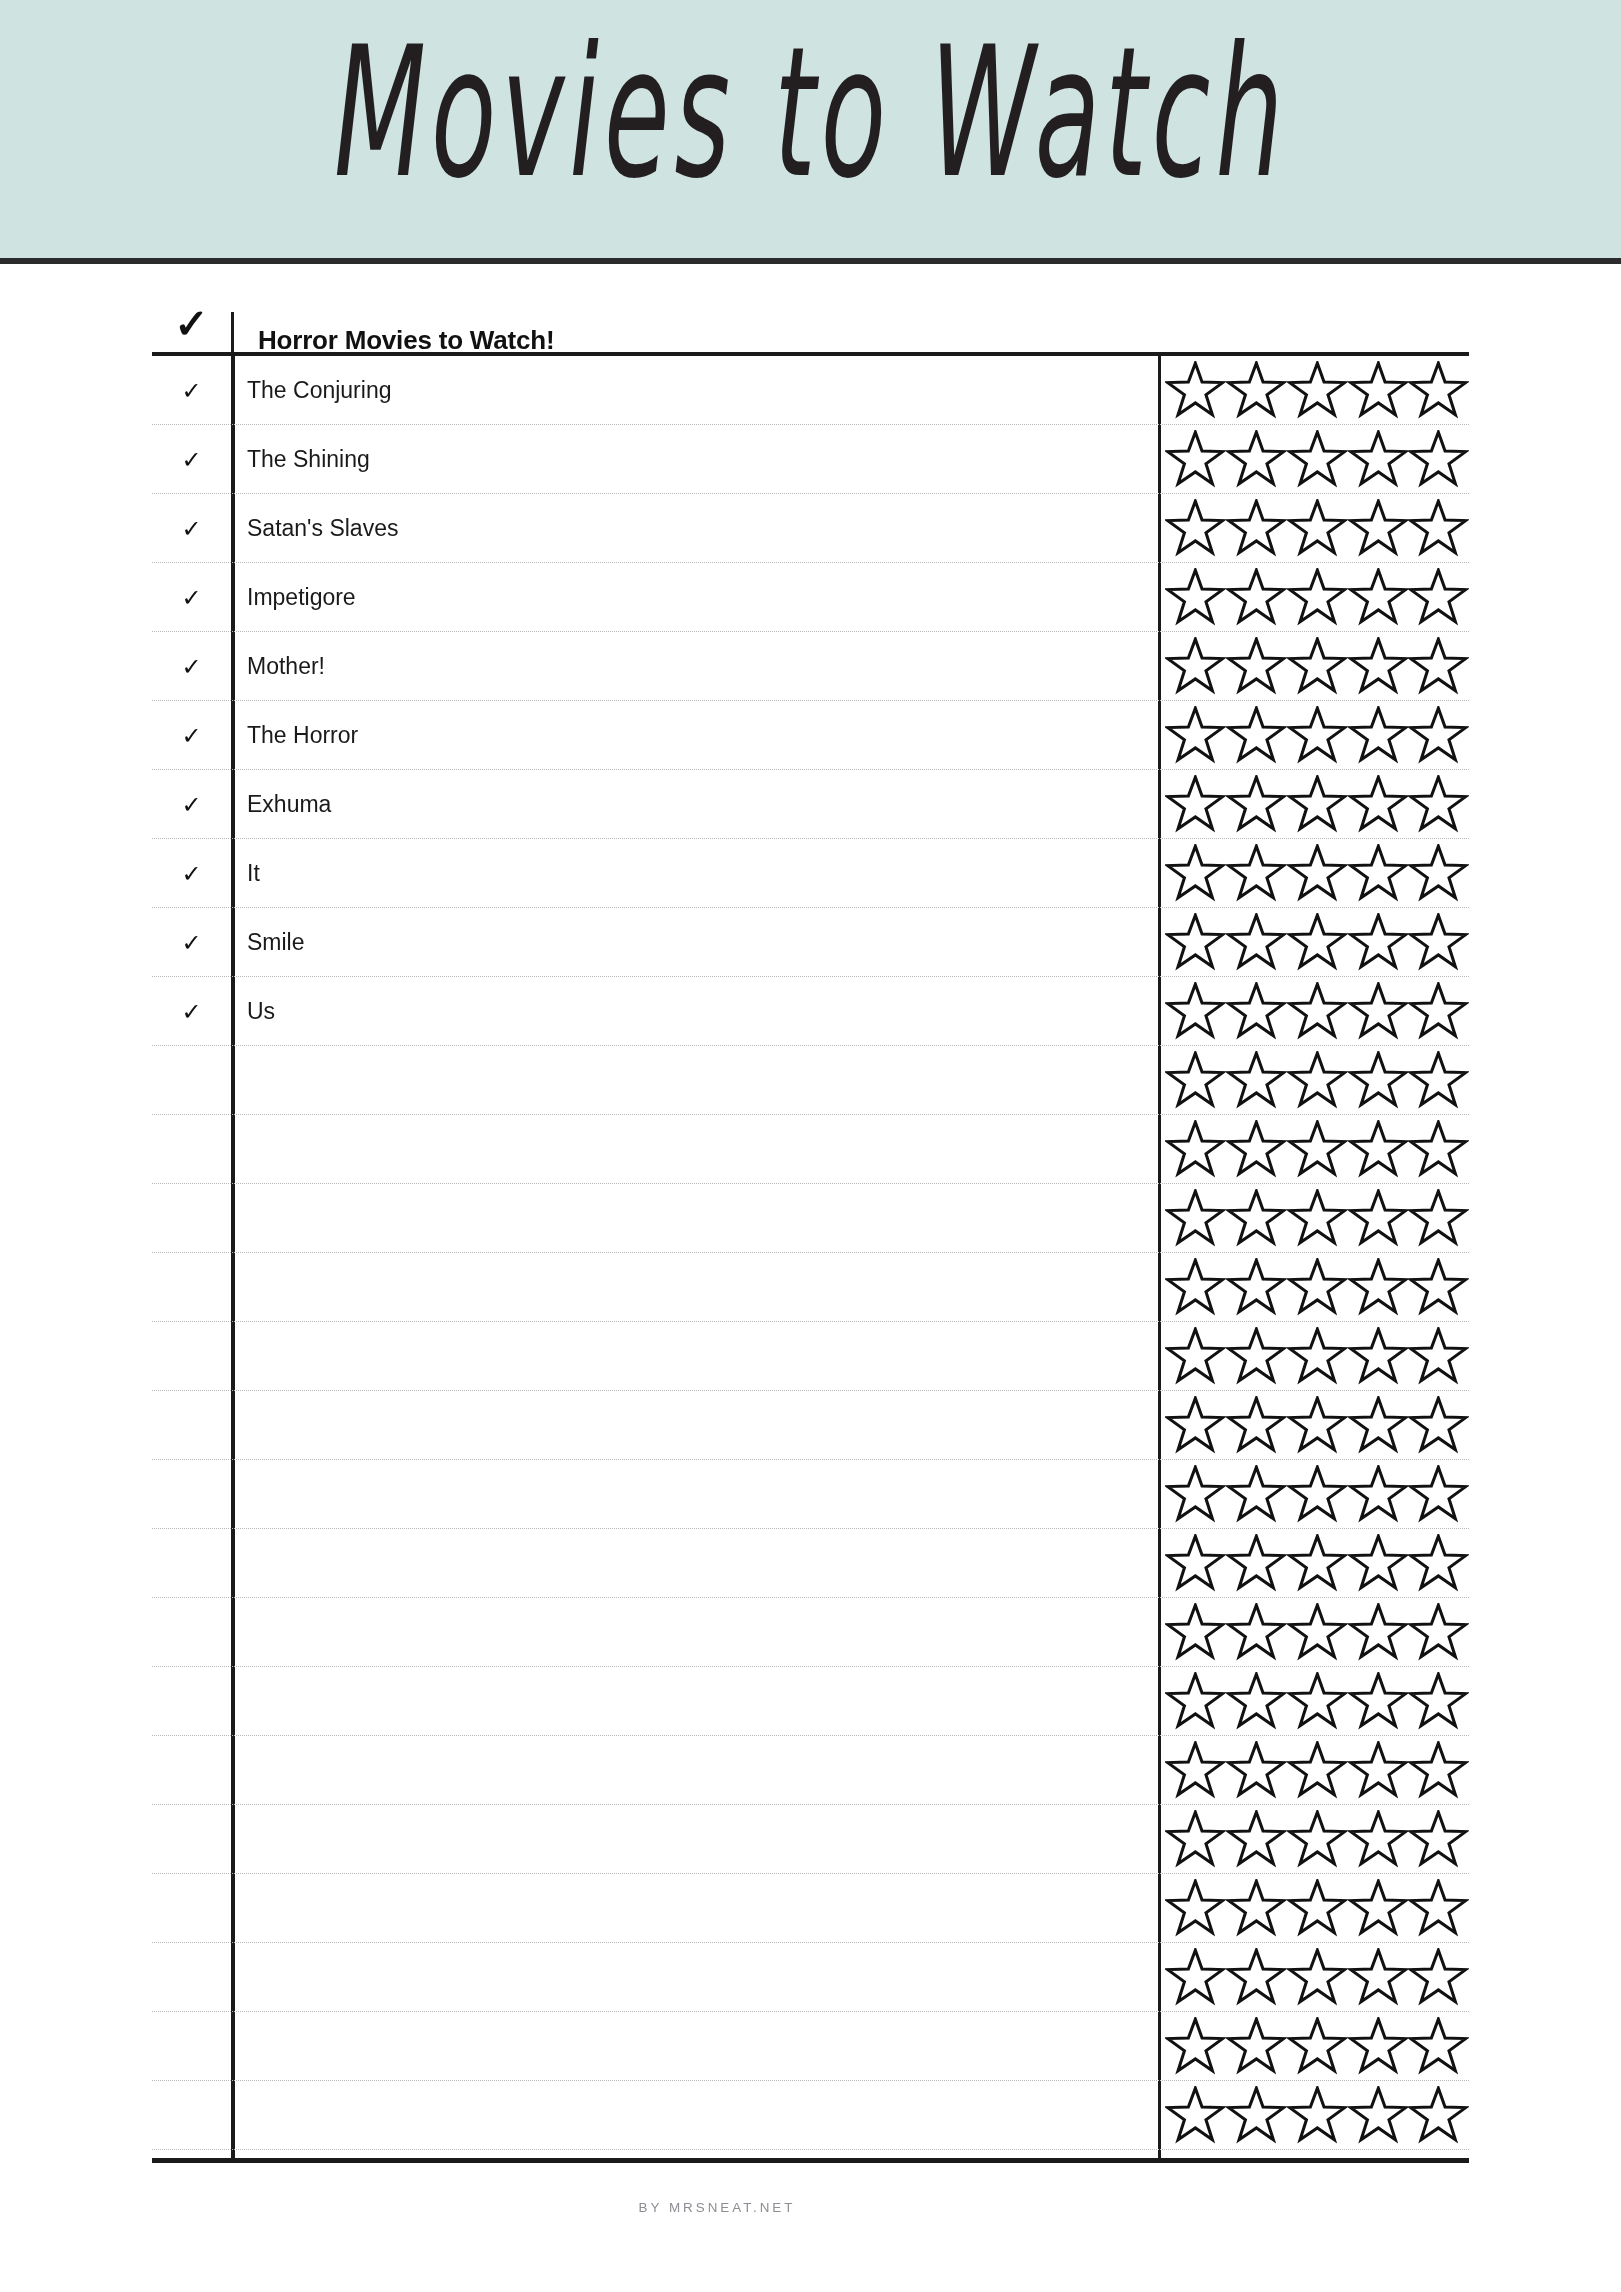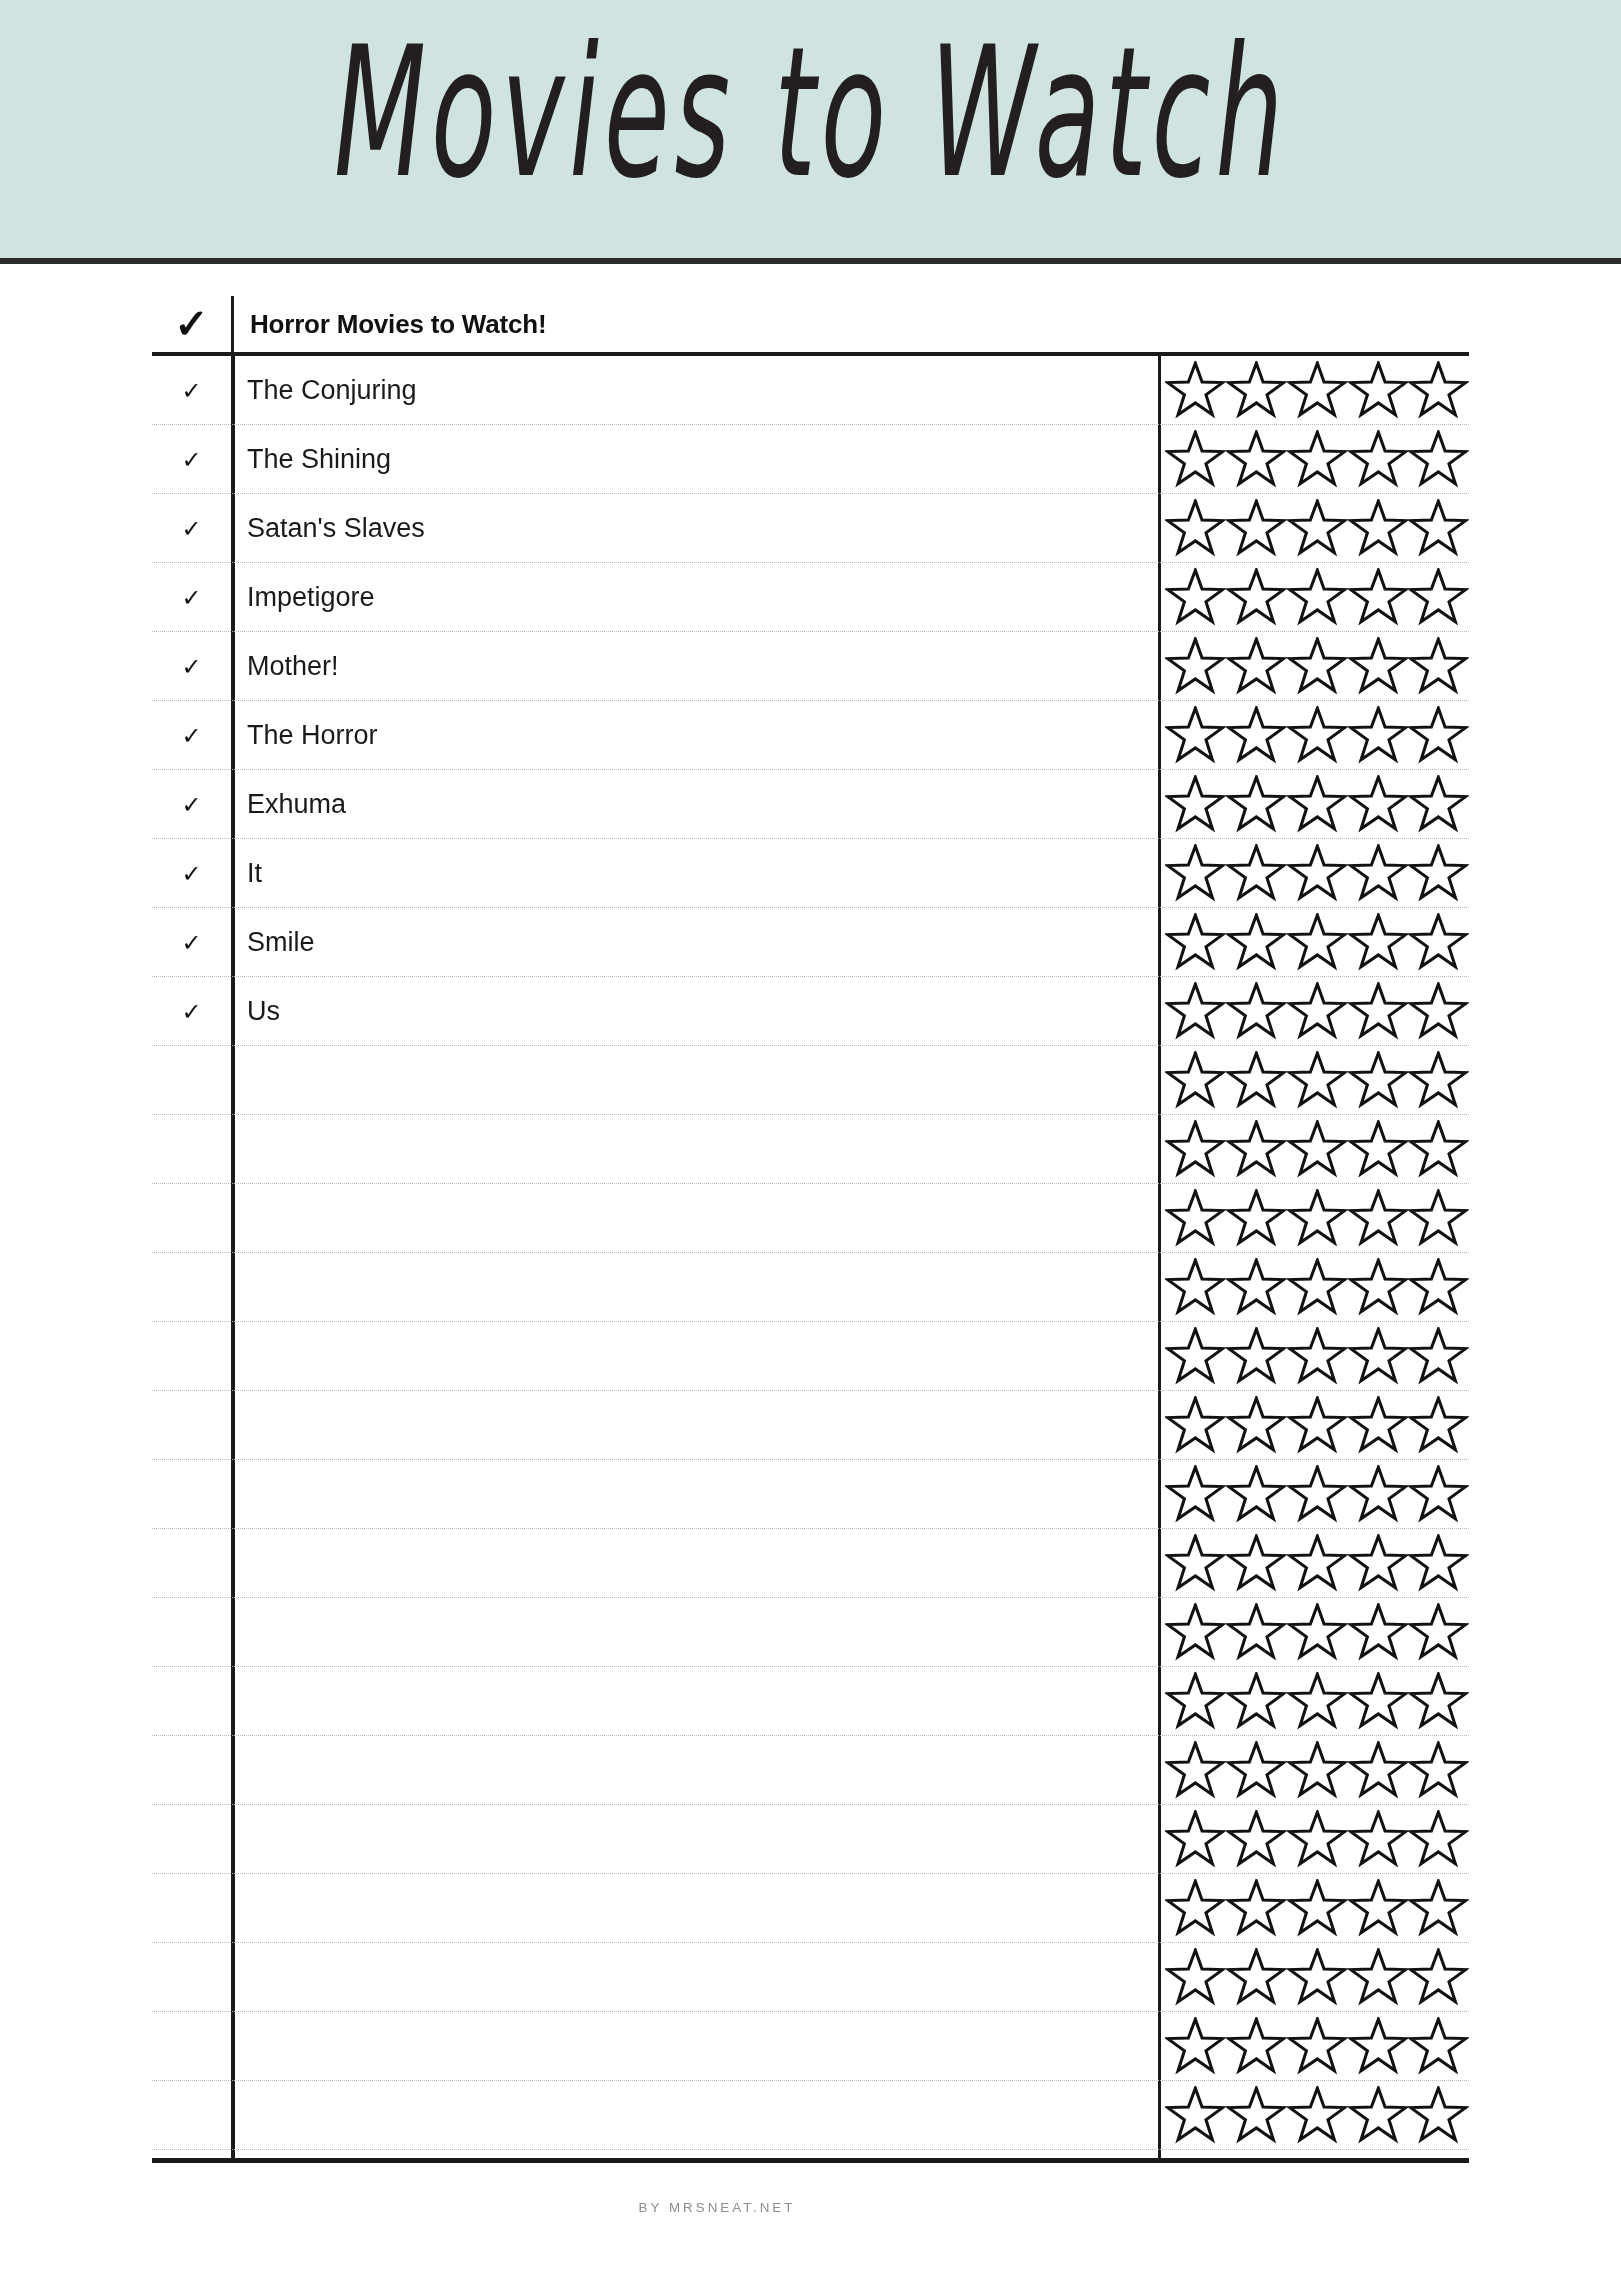--- a/index.html
+++ b/index.html
@@ -76,25 +76,25 @@
     align-items: center;
     justify-content: center;
     font-size: 41px;
     line-height: 1;
     color: #111;
     font-weight: 700;
   }
   #table-header-row .hdr-label {
     position: absolute;
     left: 79px;
-    top: 0;
+    top: 16px;
     height: 56px;
     display: flex;
     align-items: center;
-    padding-left: 16px;
+    padding-left: 24px;
     border-left: 3.6px solid #1a1a1a;
     box-sizing: border-box;
     font-size: 26px;
     font-weight: 700;
     color: #111;
     letter-spacing: -0.2px;
     font-family: "Liberation Sans", sans-serif;
   }
 
   
@@ -121,21 +121,21 @@
   .row .cell-title {
     position: absolute;
     left: 79px;
     top: 0;
     width: 929px;
     height: 69px;
     display: flex;
     align-items: center;
     padding-left: 16px;
     box-sizing: border-box;
-    font-size: 27px;
+    font-size: 23px;
     color: #1a1a1a;
   }
   .row .cell-stars {
     position: absolute;
     left: 1008px;
     top: 0;
     width: 309px;
     height: 69px;
     display: flex;
     align-items: center;

